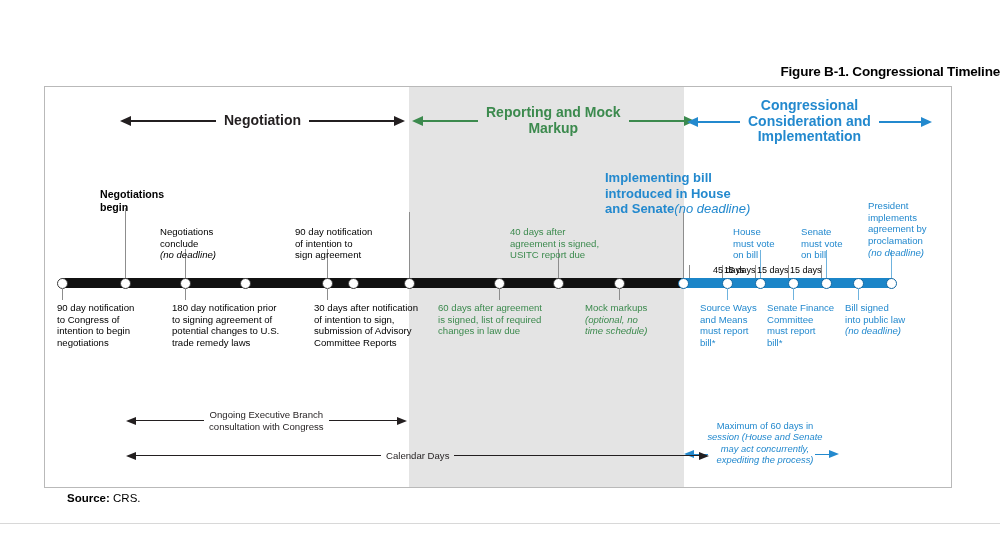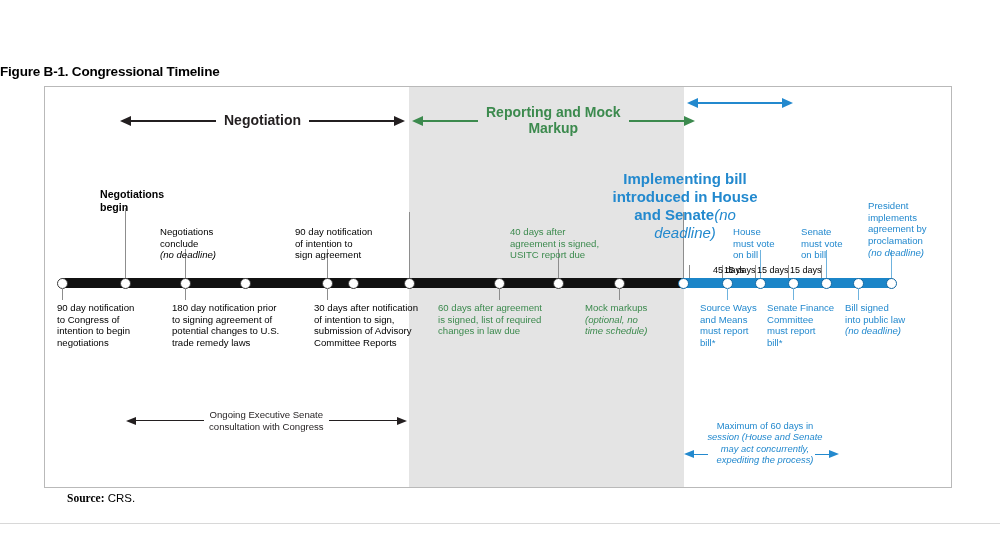--- a/index.html
+++ b/index.html
@@ -16,21 +16,21 @@
 
   
   .appendix-title{
     position:absolute;left:57px;top:10px;
     font-family:"Liberation Serif", serif;
     font-size:23px;font-weight:bold;letter-spacing:.2px;
     white-space:pre;
   }
   .figure-title{
     position:absolute;left:0;top:64px;width:1000px;
-    text-align:left;
+    text-align:right;
     font-size:13.5px;font-weight:bold;letter-spacing:-0.2px;
   }
 
   
   .fig-frame{
     position:absolute;left:44px;top:86px;
     width:908px;height:402px;
     border:1px solid #b9b9b9;
     background:#fff;
     box-sizing:border-box;
@@ -73,38 +73,38 @@
   .node.blue{border-color:#1268a3;}
   .stem{position:absolute;width:1px;background:#8d8d8d;}
   .stem.blue{background:#6fb3de;}
 
   
   .cal{position:absolute;font-size:9.6px;line-height:1.22;}
   .cal.bold{font-weight:bold;font-size:10.6px;}
   .cal i{font-style:italic;}
   .green{color:#3c8a4e;}
   .blue{color:#2389ce;}
-  .big-blue{color:#2389ce;font-weight:bold;font-size:15px;line-height:1.2;text-align:center;}
+  .big-blue{color:#2389ce;font-weight:bold;font-size:13px;line-height:1.2;}
   .big-green{color:#3c8a4e;font-weight:bold;font-size:10.6px;line-height:1.2;}
   .daylbl{position:absolute;font-size:9px;color:#000;white-space:nowrap;}
 
   
   .measure{position:absolute;display:flex;align-items:center;color:#231f20;}
   .measure .mlbl{font-size:9.6px;line-height:1.2;text-align:center;white-space:pre;padding:0 5px;}
   .measure .mln{height:0;border-top:1.6px solid currentColor;}
   .m-ar-l{width:0;height:0;border-top:4.5px solid transparent;border-bottom:4.5px solid transparent;border-right:10px solid currentColor;}
   .m-ar-r{width:0;height:0;border-top:4.5px solid transparent;border-bottom:4.5px solid transparent;border-left:10px solid currentColor;}
 
   .footnote{position:absolute;font-size:9.6px;color:#2389ce;}
   .maxdays{position:absolute;font-size:9.4px;color:#2389ce;text-align:center;line-height:1.2;}
 
   .source{
     position:absolute;left:67px;top:492px;font-size:11.5px;
   }
-  .source b{font-weight:bold;font-family:Liberation Serif, serif;}
+  .source b{font-weight:bold;}
   .rule-bottom{
     position:absolute;left:0;top:523px;width:1000px;height:1px;background:#d8d8d8;
   }
 </style>
 </head>
 <body>
 
 <div class="page">
 
   <div class="figure-title">Figure B-1. Congressional Timeline</div>
@@ -126,20 +126,23 @@
     <span class="ar-l"></span>
     <span class="ln" style="width:85px"></span>
     <span class="lbl">Negotiation</span>
     <span class="ln" style="width:85px"></span>
     <span class="ar-r"></span>
   </div>
 
   <div class="phase" id="phase-congressional">
     <span class="ar-l"></span>
     <span class="ln" style="width:42px"></span>
+    <span class="lbl">Congressional
+Consideration and
+Implementation</span>
     <span class="ln" style="width:42px"></span>
     <span class="ar-r"></span>
   </div>
 
   <div class="bar-black"></div>
   <div class="bar-blue"></div>
 
   <div class="node" style="left:57px"></div>
   <div class="node" style="left:120px"></div>
   <div class="node" style="left:180px"></div>
@@ -305,26 +308,33 @@
     <span class="mln" style="width:14px"></span>
   </div>
   <div class="measure" style="left:815px;top:450px;color:#2389ce">
     <span class="mln" style="width:14px"></span>
     <span class="m-ar-r"></span>
   </div>
 
   <div class="measure" style="left:126px;top:409px">
     <span class="m-ar-l"></span>
     <span class="mln" style="width:68px"></span>
-    <span class="mlbl">Ongoing Executive Senate
+    <span class="mlbl">Ongoing Executive Branch
 consultation with Congress</span>
     <span class="mln" style="width:68px"></span>
     <span class="m-ar-r"></span>
   </div>
 
+  <div class="measure" style="left:126px;top:450px">
+    <span class="m-ar-l"></span>
+    <span class="mln" style="width:245px"></span>
+    <span class="mlbl">Calendar Days</span>
+    <span class="mln" style="width:245px"></span>
+    <span class="m-ar-r"></span>
+  </div>
 
   <div class="source">
     <b>Source:</b>
     <span>CRS.</span>
   </div>
 
   <div class="rule-bottom"></div>
 </div>
 
 </body></html>

